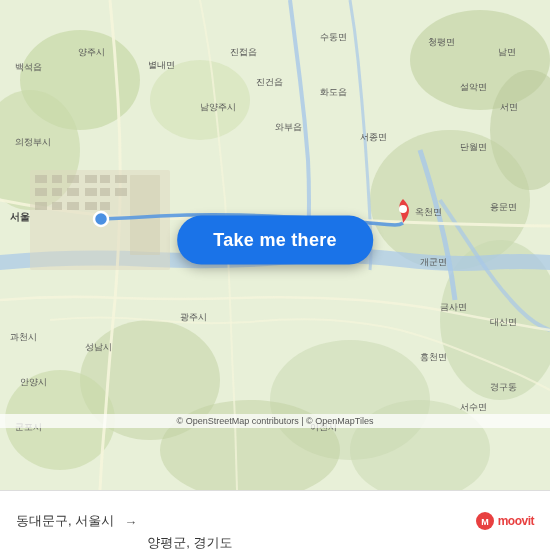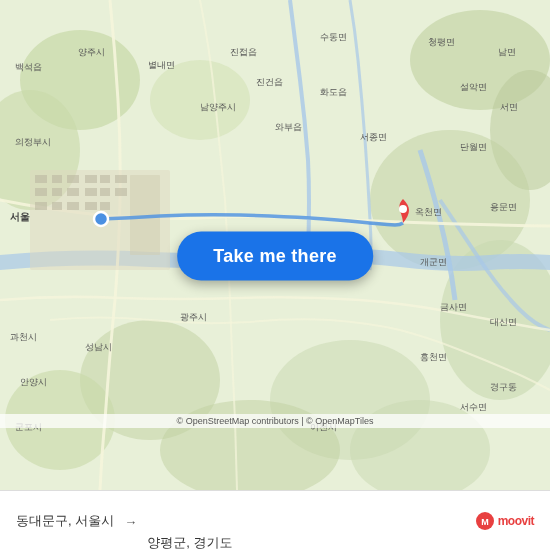--- a/index.html
+++ b/index.html
@@ -17,21 +17,20 @@
       width: 100%;
       height: 100%;
     }
 
     #button-overlay {
       position: absolute;
       top: 50%;
       left: 50%;
       transform: translate(-50%, -60%);
       z-index: 10;
-      margin-top: 16px;
     }
 
     #take-me-there-btn {
       background-color: #1a73e8;
       color: white;
       border: none;
       border-radius: 24px;
       padding: 14px 36px;
       font-size: 18px;
       font-weight: 600;

